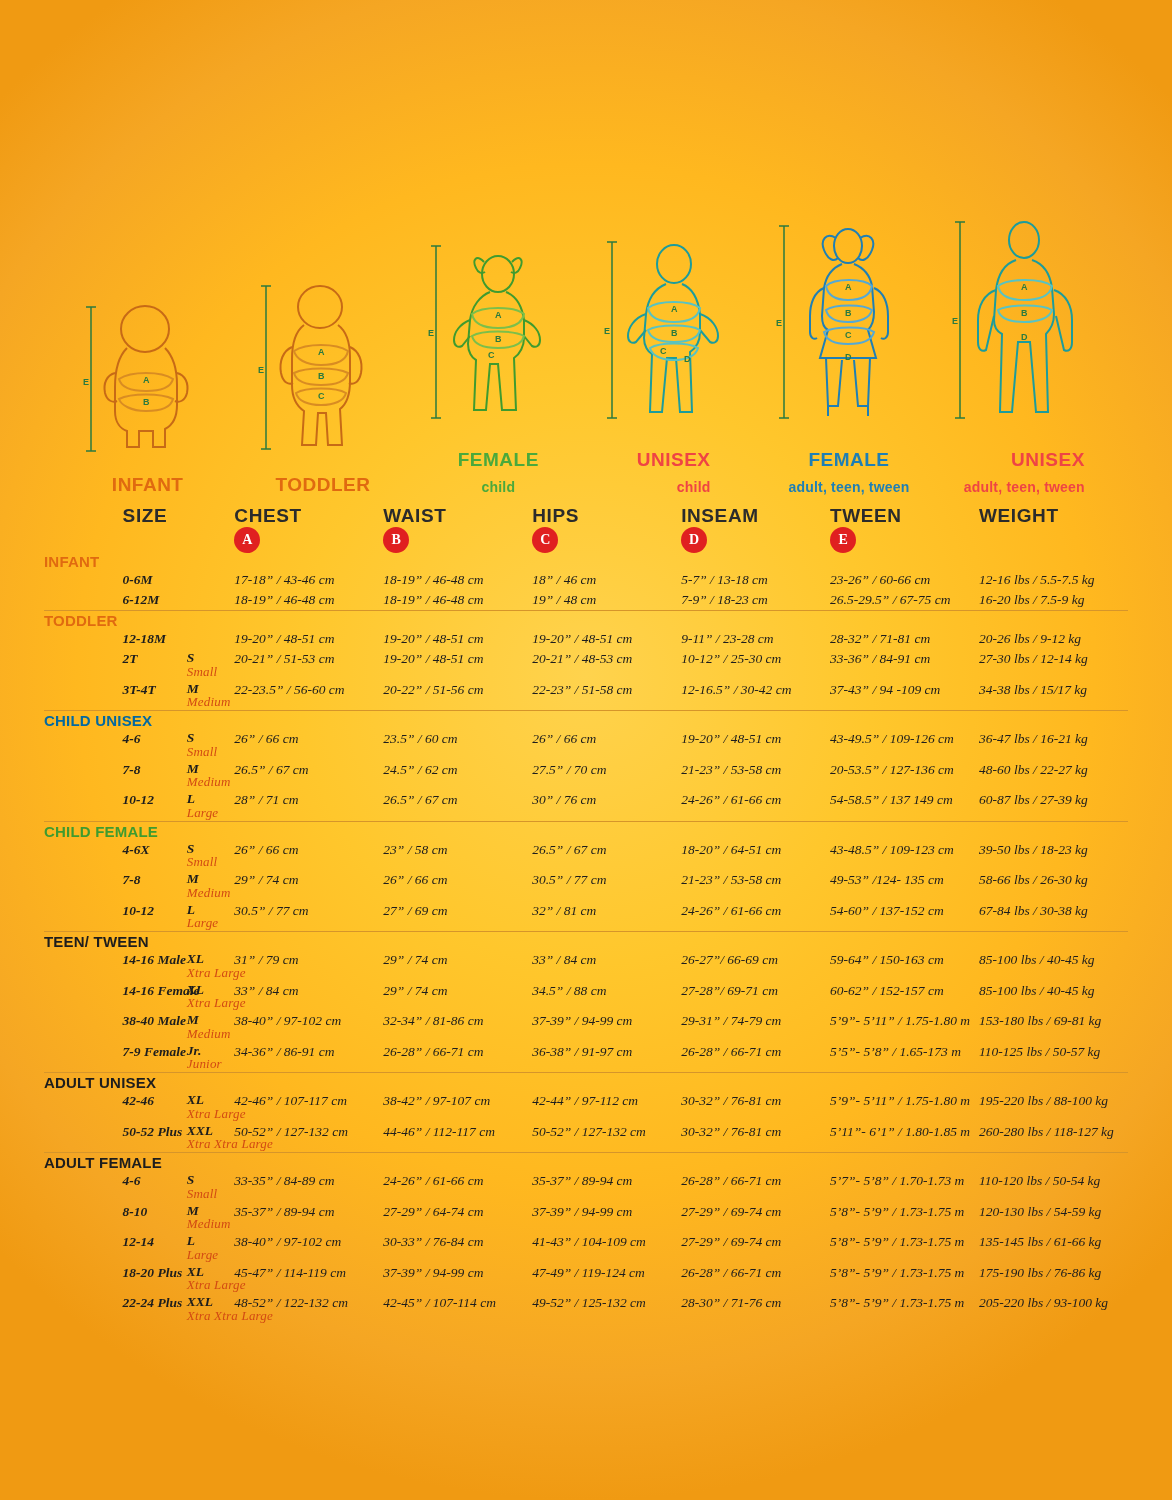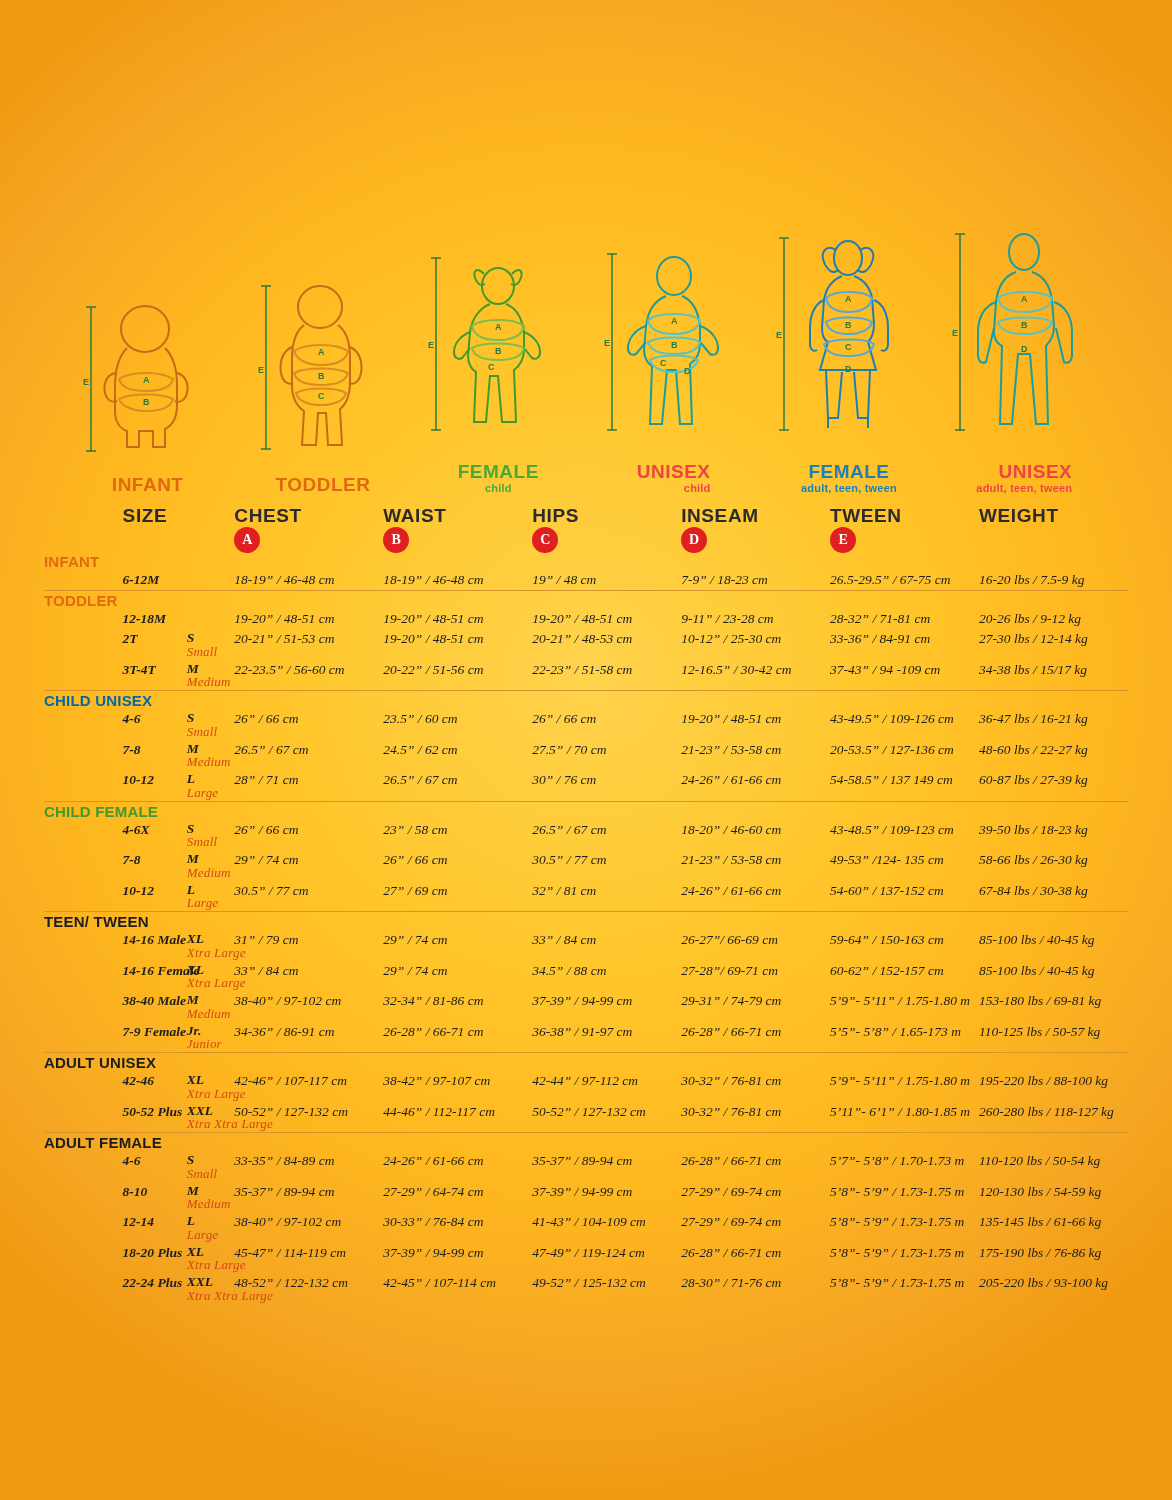--- a/index.html
+++ b/index.html
@@ -40,24 +40,24 @@
   .fig-label {
     font-weight: bold;
     font-size: 19px;
     letter-spacing: 0.5px;
     margin-top: 10px;
     text-align: center;
     line-height: 1.05;
   }
   .fig-sub {
     display: block;
-    font-size: 11px;
+    font-size: 14px;
     font-weight: bold;
     letter-spacing: 0.2px;
-    margin-top: 2px;
+    margin-top: 10px;
   }
 
   
   .table-wrap {
     position: absolute;
     top: 505px;
     left: 44px;
     right: 44px;
   }
   table.chart {
@@ -385,20 +385,31 @@
         <td><span class="badge">E</span></td>
         <td></td>
       </tr>
     </thead>
     <tbody id="tbody">
         <tr class="group-title">
           <td colspan="9" class="g-infant">INFANT</td>
         </tr>
         <tr class="data">
           <td></td>
+          <td class="sizecell">0-6M</td>
+          <td class="szcell"><span></span><span class="szname"></span></td>
+          <td>17-18” / 43-46 cm</td>
+          <td>18-19” / 46-48 cm</td>
+          <td>18” / 46 cm</td>
+          <td>5-7” / 13-18 cm</td>
+          <td>23-26” / 60-66 cm</td>
+          <td>12-16 lbs / 5.5-7.5 kg</td>
+        </tr>
+        <tr class="data">
+          <td></td>
           <td class="sizecell">6-12M</td>
           <td class="szcell"><span></span><span class="szname"></span></td>
           <td>18-19” / 46-48 cm</td>
           <td>18-19” / 46-48 cm</td>
           <td>19” / 48 cm</td>
           <td>7-9” / 18-23 cm</td>
           <td>26.5-29.5” / 67-75 cm</td>
           <td>16-20 lbs / 7.5-9 kg</td>
         </tr>
         <tr class="sep">
@@ -485,21 +496,21 @@
         <tr class="group-title">
           <td colspan="9" class="g-cf">CHILD FEMALE</td>
         </tr>
         <tr class="data">
           <td></td>
           <td class="sizecell">4-6X</td>
           <td class="szcell"><span>S</span><span class="szname">Small</span></td>
           <td>26” / 66 cm</td>
           <td>23” / 58 cm</td>
           <td>26.5” / 67 cm</td>
-          <td>18-20” / 46-60 cm</td>
+          <td>18-20” / 64-51 cm</td>
           <td>43-48.5” / 109-123 cm</td>
           <td>39-50 lbs / 18-23 kg</td>
         </tr>
         <tr class="data">
           <td></td>
           <td class="sizecell">7-8</td>
           <td class="szcell"><span>M</span><span class="szname">Medium</span></td>
           <td>29” / 74 cm</td>
           <td>26” / 66 cm</td>
           <td>30.5” / 77 cm</td>

